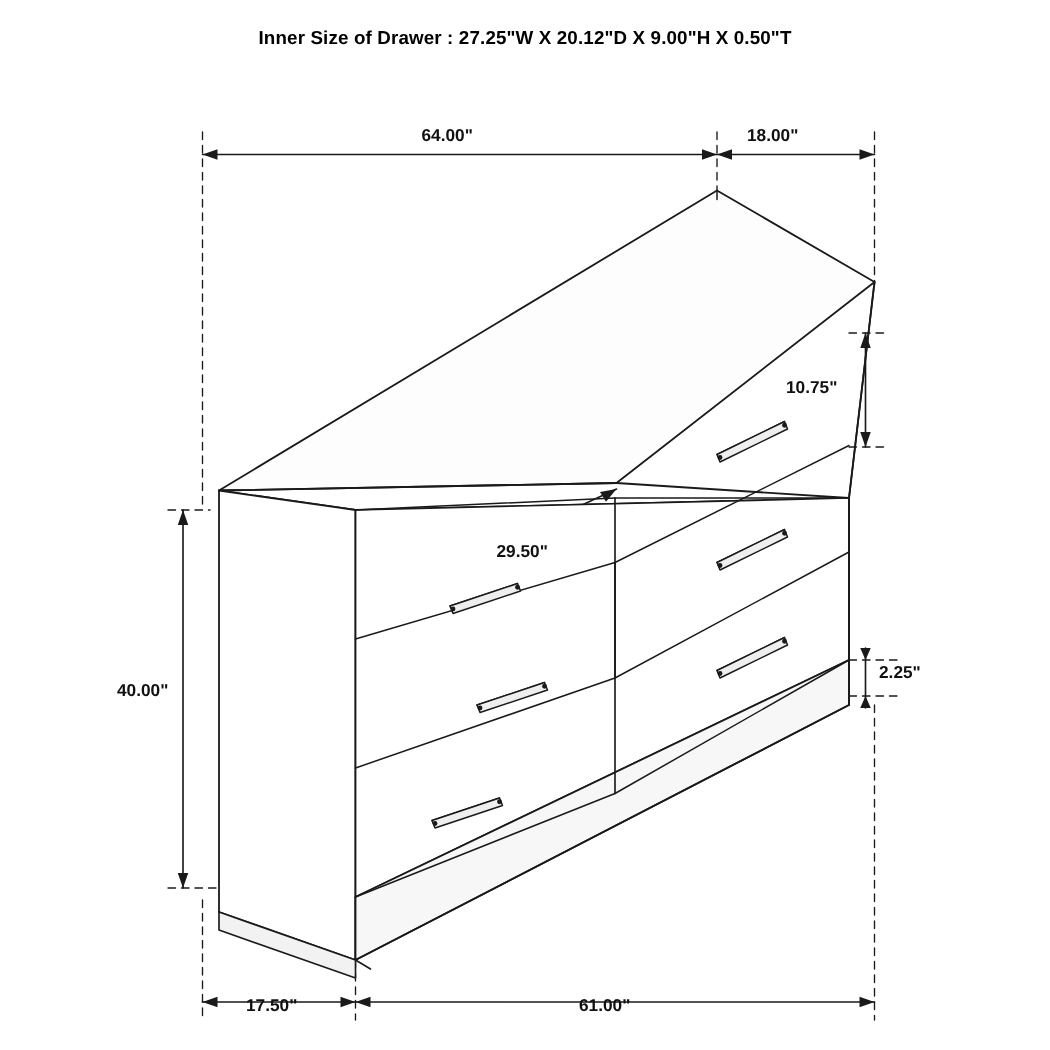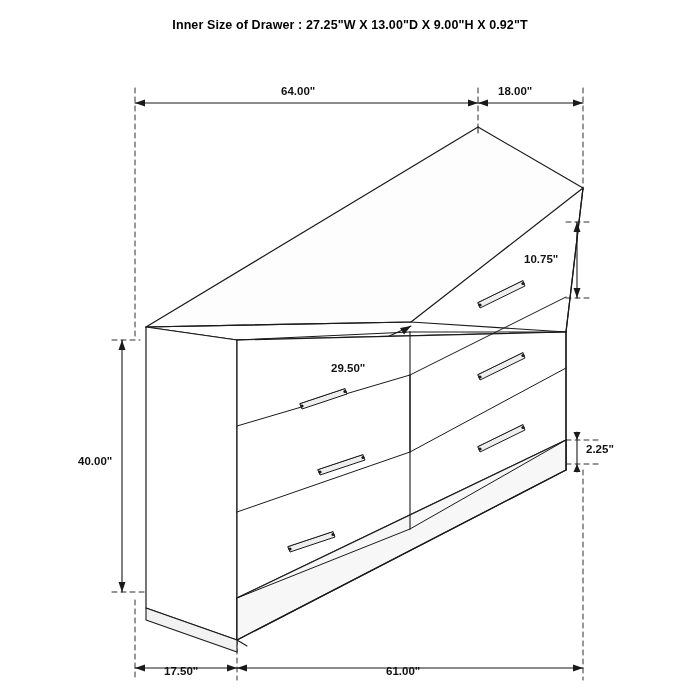--- a/index.html
+++ b/index.html
@@ -41,21 +41,21 @@
     font-weight: bold;
     color: #111111;
     white-space: nowrap;
   }
 </style>
 </head>
 <body>
 
 <div id="stage">
 
-  <div id="title">Inner Size of Drawer : 27.25"W X 13.00"D X 9.00"H X 0.92"T</div>
+  <div id="title">Inner Size of Drawer : 27.25"W X 20.12"D X 9.00"H X 0.50"T</div>
 
   <svg id="drawing" width="700" height="700" viewBox="0 0 700 700">
     <g fill="none" stroke="#1a1a1a" stroke-width="1.1" stroke-linejoin="round" stroke-linecap="round">
 
       <g stroke-dasharray="5,4" stroke-width="0.9">
 
         <line x1="135" y1="88" x2="135" y2="340"></line>
 
         <line x1="478" y1="88" x2="478" y2="130"></line>
 

